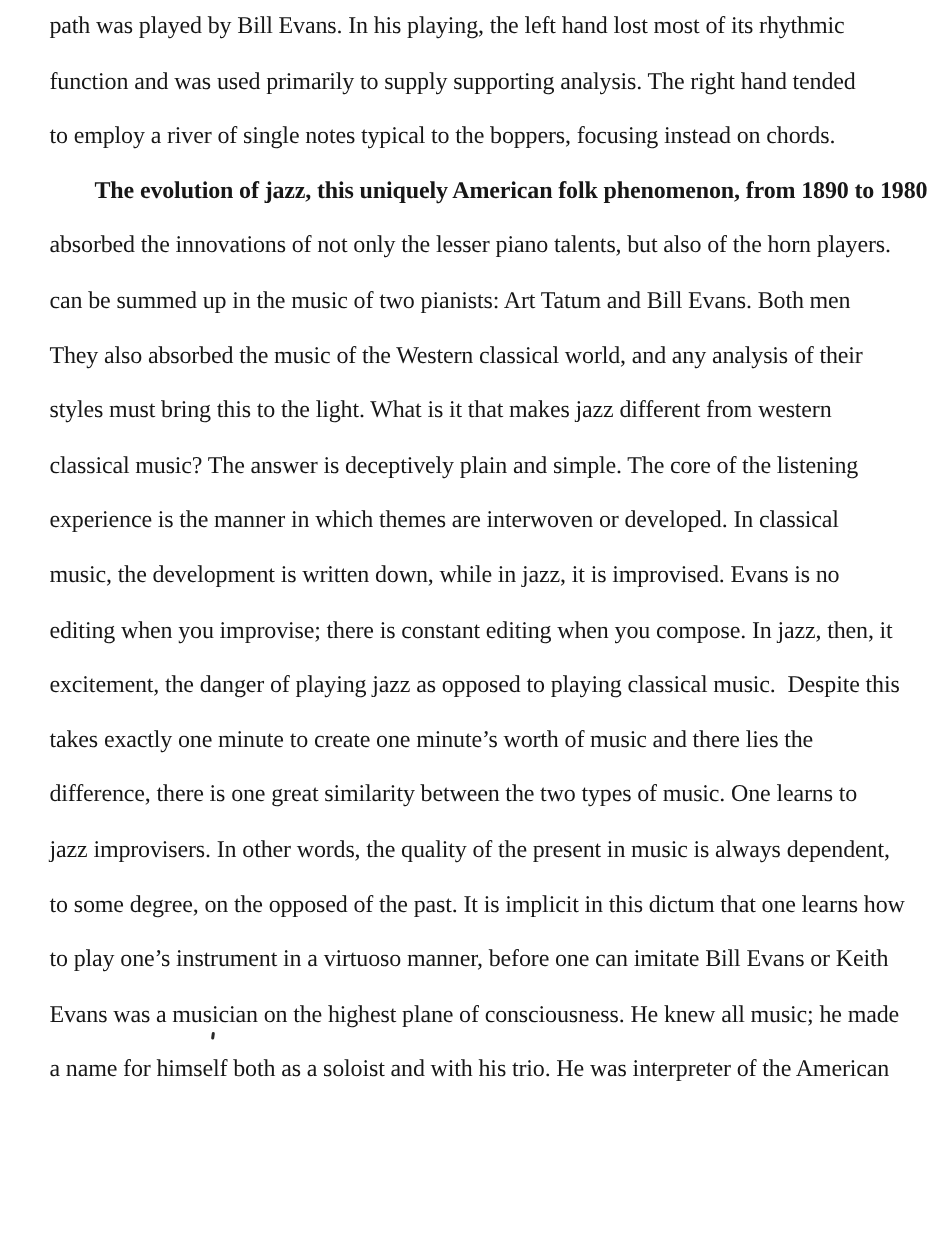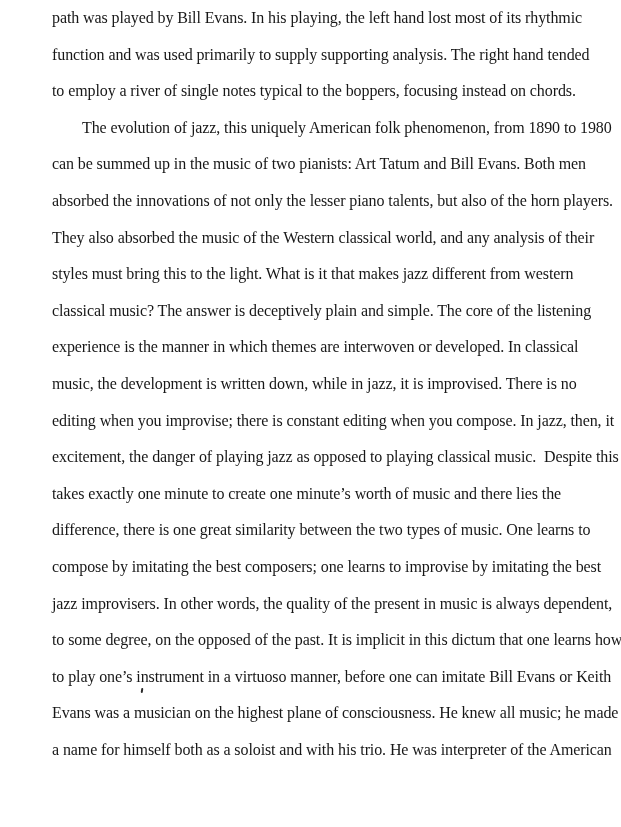--- a/index.html
+++ b/index.html
@@ -21,56 +21,55 @@
     color: #171717;
     font-family: "Liberation Serif", "DejaVu Serif", serif;
     font-size: 16px;
     line-height: 36.6px;
     letter-spacing: -0.1px;
   }
   .line {
     white-space: pre;
     height: 36.6px;
     overflow: visible;
-    margin-left: 19px;
   }
   .line.indent {
     padding-left: 30px;
+    font-weight: bold;
   }
   .artifact {
     position: absolute;
     left: 141px;
     top: 688px;
     width: 2px;
     height: 5px;
     background: #2a2a2a;
     border-radius: 1px;
     transform: rotate(8deg);
   }
 </style>
 </head>
 <body>
 
 <div class="page">
   <div class="line">path was played by Bill Evans. In his playing, the left hand lost most of its rhythmic</div>
   <div class="line">function and was used primarily to supply supporting analysis. The right hand tended</div>
   <div class="line">to employ a river of single notes typical to the boppers, focusing instead on chords.</div>
   <div class="line indent">The evolution of jazz, this uniquely American folk phenomenon, from 1890 to 1980</div>
+  <div class="line">absorbed the innovations of not only the lesser piano talents, but also of the horn players.</div>
   <div class="line">can be summed up in the music of two pianists: Art Tatum and Bill Evans. Both men</div>
-  <div class="line">absorbed the innovations of not only the lesser piano talents, but also of the horn players.</div>
   <div class="line">They also absorbed the music of the Western classical world, and any analysis of their</div>
   <div class="line">styles must bring this to the light. What is it that makes jazz different from western</div>
   <div class="line">classical music? The answer is deceptively plain and simple. The core of the listening</div>
   <div class="line">experience is the manner in which themes are interwoven or developed. In classical</div>
-  <div class="line">music, the development is written down, while in jazz, it is improvised. There is no</div>
+  <div class="line">music, the development is written down, while in jazz, it is improvised. Evans is no</div>
   <div class="line">editing when you improvise; there is constant editing when you compose. In jazz, then, it</div>
   <div class="line">excitement, the danger of playing jazz as opposed to playing classical music.  Despite this</div>
   <div class="line">takes exactly one minute to create one minute’s worth of music and there lies the</div>
   <div class="line">difference, there is one great similarity between the two types of music. One learns to</div>
-  <div class="line">compose by imitating the best composers; one learns to improvise by imitating the best</div>
   <div class="line">jazz improvisers. In other words, the quality of the present in music is always dependent,</div>
   <div class="line">to some degree, on the opposed of the past. It is implicit in this dictum that one learns how</div>
   <div class="line">to play one’s instrument in a virtuoso manner, before one can imitate Bill Evans or Keith</div>
   <div class="line">Evans was a musician on the highest plane of consciousness. He knew all music; he made</div>
   <div class="line">a name for himself both as a soloist and with his trio. He was interpreter of the American</div>
 </div>
 
 <div class="artifact"></div>
 
 </body></html>

